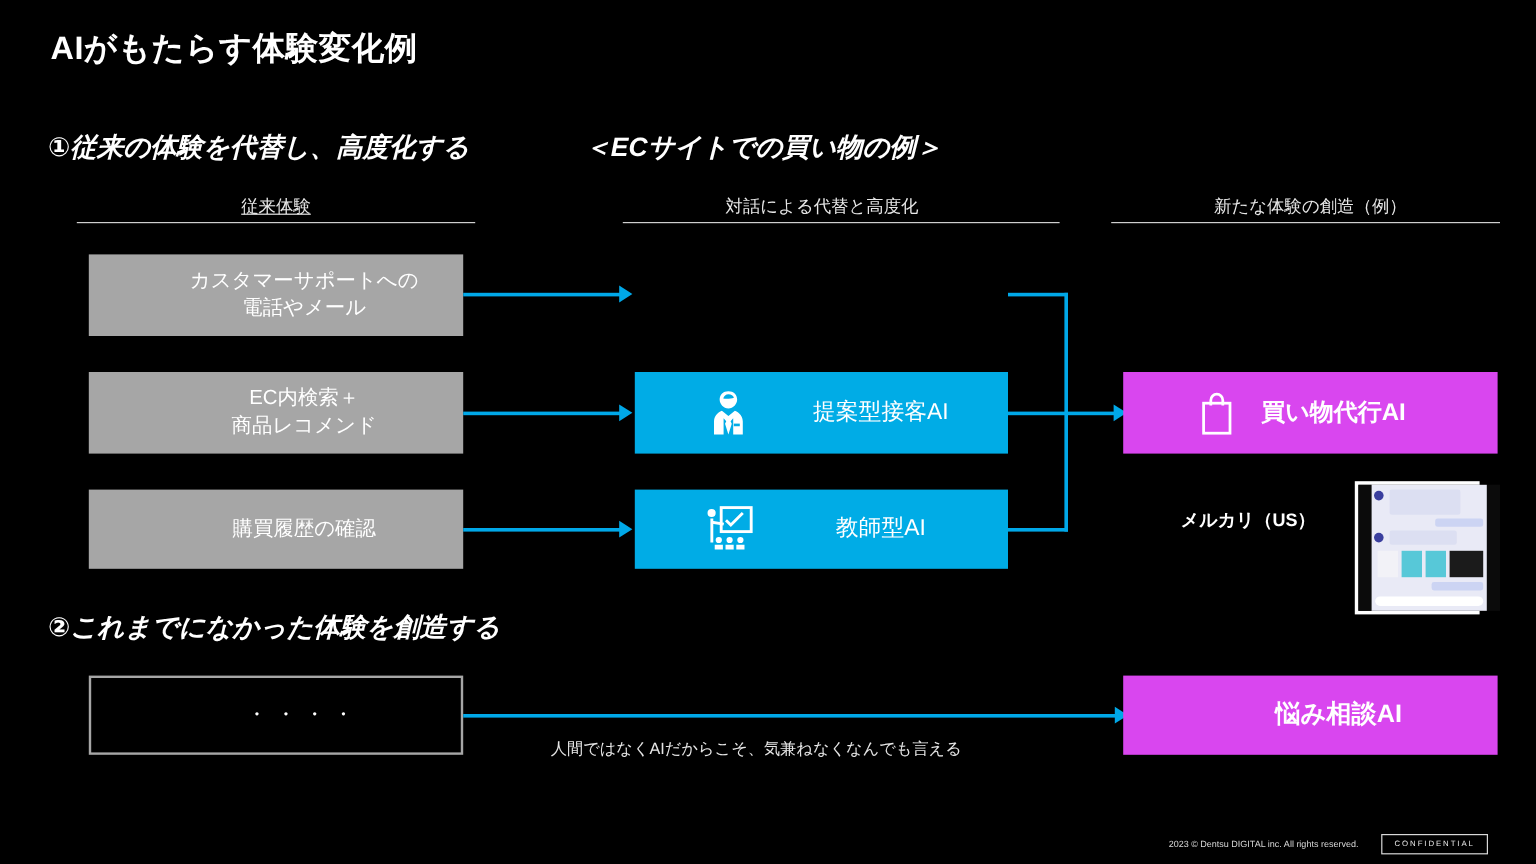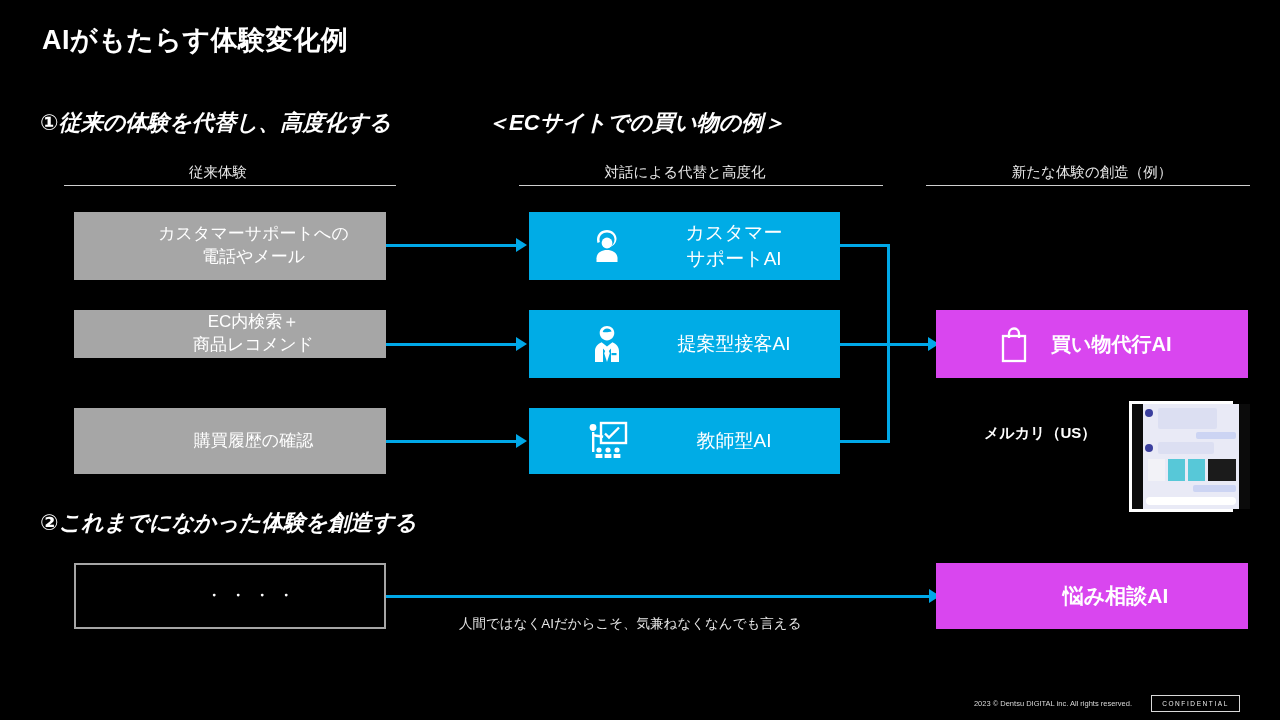--- a/index.html
+++ b/index.html
@@ -90,69 +90,56 @@
 </head>
 <body>
 
 <div class="slide">
 
   <div class="page-title">AIがもたらす体験変化例</div>
 
   <div class="section-heading" id="sec1-heading">①従来の体験を代替し、高度化する</div>
   <div class="section-heading" id="sec1-sub">＜ECサイトでの買い物の例＞</div>
 
-  <div class="col-header" style="left:62px;top:163px;width:312px;">従来体験</div>
+  <div class="col-header" style="left:74px;top:163px;width:312px;text-decoration:underline;">従来体験</div>
   <div class="col-rule" style="left:64px;top:185px;width:332px;"></div>
 
   <div class="col-header" style="left:529px;top:163px;width:312px;">対話による代替と高度化</div>
   <div class="col-rule" style="left:519px;top:185px;width:364px;"></div>
 
   <div class="col-header" style="left:936px;top:163px;width:312px;">新たな体験の創造（例）</div>
   <div class="col-rule" style="left:926px;top:185px;width:324px;"></div>
 
   <div class="box box-gray" style="left:74px;top:212px;width:312px;height:68px;">
     <div>
       <span>カスタマーサポートへの</span><br>
       <span>電話やメール</span>
     </div>
   </div>
 
-  <div class="box box-gray" style="left:74px;top:310px;width:312px;height:48px;">
+  <div class="box box-gray" style="left:74px;top:310px;width:312px;height:68px;">
     <div>
       <span>EC内検索＋</span><br>
       <span>商品レコメンド</span>
     </div>
   </div>
 
   <div class="box box-gray" style="left:74px;top:408px;width:312px;height:66px;">
     <div>購買履歴の確認</div>
   </div>
 
   <div class="conn conn-h" style="left:386px;top:244px;width:132px;"></div>
   <div class="arrow-head" style="left:516px;top:238px;"></div>
 
   <div class="conn conn-h" style="left:386px;top:343px;width:132px;"></div>
   <div class="arrow-head" style="left:516px;top:337px;"></div>
 
   <div class="conn conn-h" style="left:386px;top:440px;width:132px;"></div>
   <div class="arrow-head" style="left:516px;top:434px;"></div>
 
-  <div class="box box-cyan" style="left:529px;top:212px;width:311px;height:68px;">
-    <span class="box-icon">
-      <svg width="38" height="40" viewBox="0 0 38 40" aria-hidden="true">
-        <path d="M19 4c-6 0-10 4.2-10 9.6 0 1.2.2 2.3.5 3.3l2.4-.9c-.2-.8-.4-1.6-.4-2.4 0-4 3.1-7.1 7.5-7.1s7.5 3.1 7.5 7.1c0 3.5-2 6.1-4.6 6.9v-.2c0-.7-.6-1.3-1.3-1.3h-2.1c-.8 0-1.4.6-1.4 1.3s.6 1.4 1.4 1.4h2.1c.5 0 1-.3 1.2-.7 3.8-.9 6.7-4.3 6.7-8.4C28.5 8.2 24.5 4 19 4z" fill="#fff"></path>
-        <circle cx="19" cy="17" r="5.4" fill="#fff"></circle>
-        <path d="M19 24c-6.3 0-10.5 3.6-10.5 8.2V36h21v-3.8C29.5 27.6 25.3 24 19 24z" fill="#fff"></path>
-      </svg>
-    </span>
-    <span class="box-label">
-      <span>カスタマー</span><br>
-      <span>サポートAI</span>
-    </span>
-  </div>
 
   <div class="box box-cyan" style="left:529px;top:310px;width:311px;height:68px;">
     <span class="box-icon">
       <svg width="36" height="42" viewBox="0 0 36 42" aria-hidden="true">
         <path d="M18 3c-4.3 0-7.3 2.9-7.3 7 0 3.9 3.2 7.4 7.3 7.4s7.3-3.5 7.3-7.4c0-4.1-3-7-7.3-7zm0 2.6c2.4 0 4 1.1 4.6 2.9-1.6.5-3.7.8-6 .8-1 0-2 0-2.9-.2.6-2.1 2.1-3.5 4.3-3.5z" fill="#fff"></path>
         <path d="M12.6 19.2C8.6 20.7 6 24 6 28.2V39h8V25.5l2.2 2.6-1 2.1 2.8 8.8 2.8-8.8-1-2.1 2.2-2.6V39h8V28.2c0-4.2-2.6-7.5-6.6-9l-5.4 4.4-5.4-4.4z" fill="#fff"></path>
         <rect x="22.5" y="30" width="5" height="2.2" fill="#00ace6"></rect>
       </svg>
     </span>
     <span class="box-label">提案型接客AI</span>

